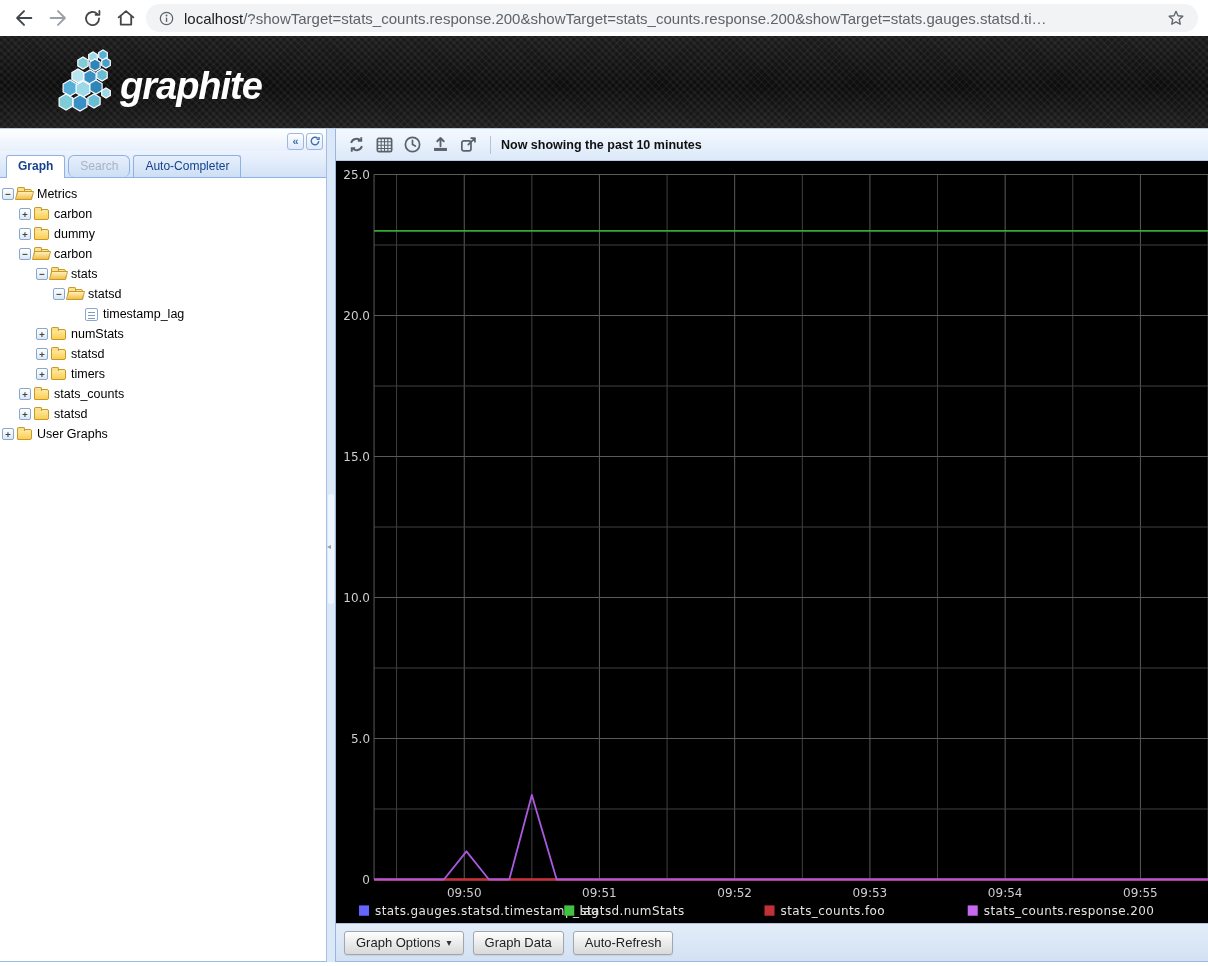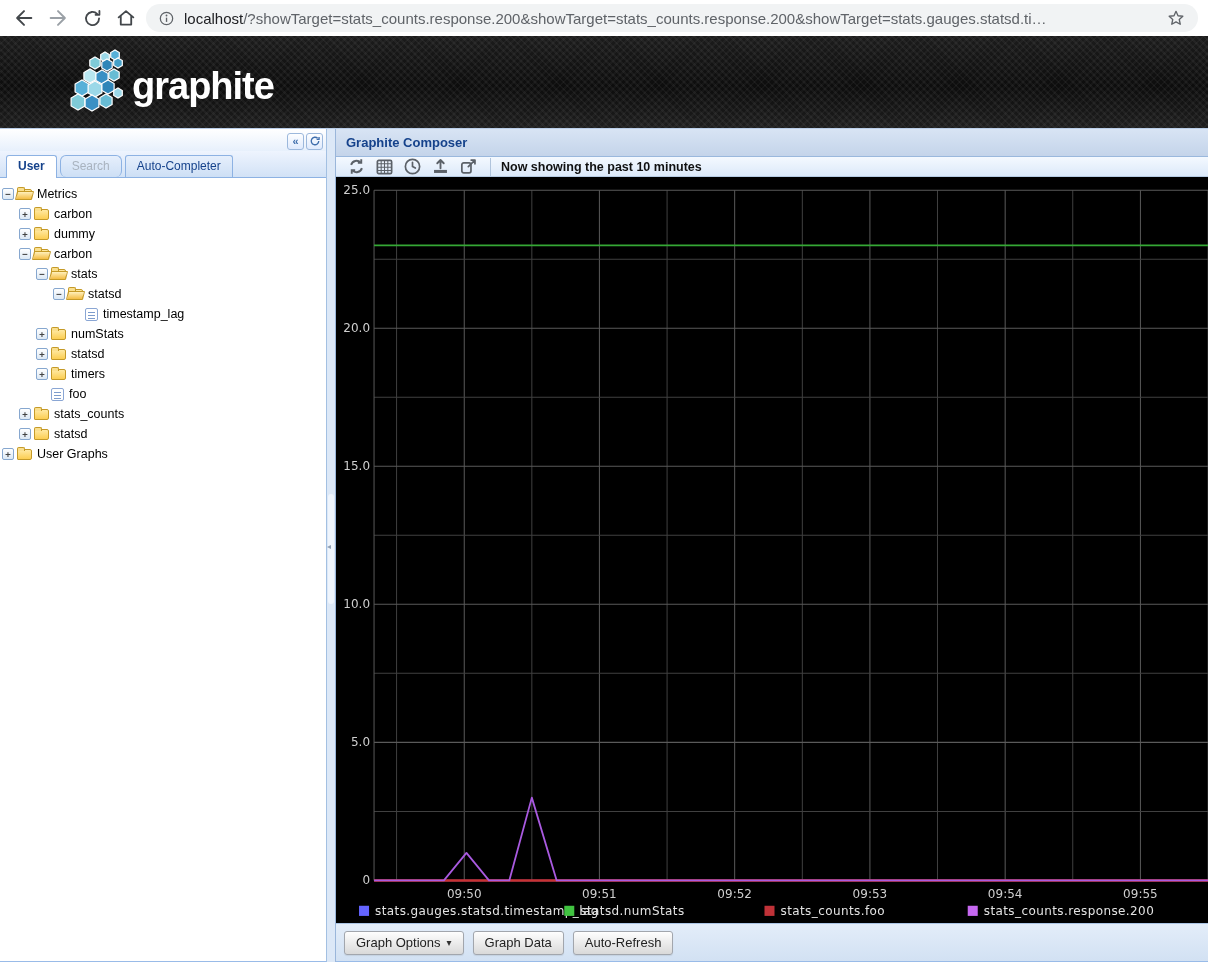--- a/index.html
+++ b/index.html
@@ -16,21 +16,21 @@
   .url-text { flex:1; font-size:15px; color:#5f6368; white-space:nowrap; overflow:hidden; }
   .url-text .domain { color:#202124; }
 
   
   .app-header { height:92px; position:relative; background-color:#141414;
     background-image:
       repeating-linear-gradient(45deg, rgba(255,255,255,.045) 0 2px, transparent 2px 5px),
       repeating-linear-gradient(135deg, rgba(255,255,255,.035) 0 2px, transparent 2px 5px),
       linear-gradient(180deg, #1c1c1c, #0d0d0d 55%, #1e1e1e);
   }
-  .logo { position:absolute; left:68px; top:13px; }
+  .logo { position:absolute; left:56px; top:13px;font-style:italic; }
 
   
   .content { height:834px; display:flex; border-top:1px solid #b9cde8; }
 
   
   .sidebar { width:327px; background:#fff; border-right:1px solid #a3c0e2;
              display:flex; flex-direction:column; border-bottom:1px solid #99bbe8; }
   .sidebar-head { height:22px; background:linear-gradient(#ffffff,#e7f0fc);
                   display:flex; justify-content:flex-end; align-items:center;
                   gap:2px; padding:2px 3px 0 0; }
@@ -70,21 +70,21 @@
               cursor:col-resize; }
   .splitter-handle { position:absolute; top:365px; left:1px; width:6px; height:110px;
               background:#eff5fd; border-radius:3px; }
   .splitter-arrow { position:absolute; top:413px; left:0px; font-size:8px; color:#90a0b4; cursor:pointer; }
 
   
   .main { flex:1; display:flex; flex-direction:column; border-bottom:1px solid #99bbe8; min-width:0; }
   .panel-header { height:28px; background:linear-gradient(#d8e4f4,#c4d4ea);
                   border-bottom:1px solid #9ab8dd; display:flex; align-items:center; padding-left:10px; }
   .panel-title { font-size:13px; font-weight:bold; color:#15428b; }
-  .composer-toolbar { height:20px; background:linear-gradient(#f4f9ff,#dcE9f9);
+  .composer-toolbar { height:32px; background:linear-gradient(#f4f9ff,#dcE9f9);
                   border-bottom:1px solid #b6cbe3; display:flex; align-items:center;
                   padding-left:8px; gap:4px; }
   .tool-btn { width:24px; height:24px; display:flex; align-items:center; justify-content:center;
               border-radius:3px; cursor:pointer; }
   .tool-sep { width:1px; height:18px; background:#b0c4dc; margin:0 6px; }
   .status-text { font-size:12.5px; font-weight:bold; color:#111; }
   .chart-area { flex:1; background:#000; position:relative; min-height:0; }
   .chart-area svg { position:absolute; inset:0; width:100%; height:100%; }
   svg text.axis   { fill:#cfcfcf; font:12px "DejaVu Sans", sans-serif; }
   svg text.legend { fill:#e3e3e3; font:12px "DejaVu Sans", sans-serif; letter-spacing:.4px; }
@@ -173,21 +173,21 @@
           <span style="color:#3f6eac;font-weight:bold;font-size:11px;line-height:1">«</span>
         </span>
       <span class="mini-btn">
           <svg viewBox="0 0 16 16" width="12" height="12">
             <path d="M13 8a5 5 0 1 1-1.5-3.6" fill="none" stroke="#3f6eac" stroke-width="1.8"></path>
             <path d="M13.4 2.6v3.2h-3.2" fill="none" stroke="#3f6eac" stroke-width="1.8"></path>
           </svg>
         </span>
     </div>
     <div class="tabstrip">
-      <div class="tab active"><span>User</span></div>
+      <div class="tab active"><span>Graph</span></div>
       <div class="tab disabled"><span>Search</span></div>
       <div class="tab"><span>Auto-Completer</span></div>
     </div>
     <div class="tree" id="tree">
         <div class="tree-row" style="padding-left: 2px;">
           <span class="expander">−</span>
           <span class="folder-ico open"></span>
           <span class="tree-label">Metrics</span>
         </div>
         <div class="tree-row" style="padding-left: 19px;">
@@ -228,25 +228,20 @@
         <div class="tree-row" style="padding-left: 36px;">
           <span class="expander">+</span>
           <span class="folder-ico "></span>
           <span class="tree-label">statsd</span>
         </div>
         <div class="tree-row" style="padding-left: 36px;">
           <span class="expander">+</span>
           <span class="folder-ico "></span>
           <span class="tree-label">timers</span>
         </div>
-        <div class="tree-row" style="padding-left: 36px;">
-          <span class="expander-spacer"></span>
-          <span class="leaf-ico"></span>
-          <span class="tree-label">foo</span>
-        </div>
         <div class="tree-row" style="padding-left: 19px;">
           <span class="expander">+</span>
           <span class="folder-ico "></span>
           <span class="tree-label">stats_counts</span>
         </div>
         <div class="tree-row" style="padding-left: 19px;">
           <span class="expander">+</span>
           <span class="folder-ico "></span>
           <span class="tree-label">statsd</span>
         </div>
@@ -257,23 +252,20 @@
         </div>
       </div>
   </div>
 
   <div class="splitter">
     <div class="splitter-handle"></div>
     <div class="splitter-arrow">◂</div>
   </div>
 
   <div class="main">
-    <div class="panel-header">
-      <span class="panel-title">Graphite Composer</span>
-    </div>
     <div class="composer-toolbar">
       <span class="tool-btn">
           <svg viewBox="0 0 20 20" width="19" height="19">
             <path d="M4.3 8.3a6 6 0 0 1 10.1-2.4" fill="none" stroke="#5b6168" stroke-width="2"></path>
             <path d="M15 2.4v3.6h-3.6" fill="none" stroke="#5b6168" stroke-width="2"></path>
             <path d="M15.7 11.7a6 6 0 0 1-10.1 2.4" fill="none" stroke="#5b6168" stroke-width="2"></path>
             <path d="M5 17.6V14h3.6" fill="none" stroke="#5b6168" stroke-width="2"></path>
           </svg>
         </span>
       <span class="tool-btn">

